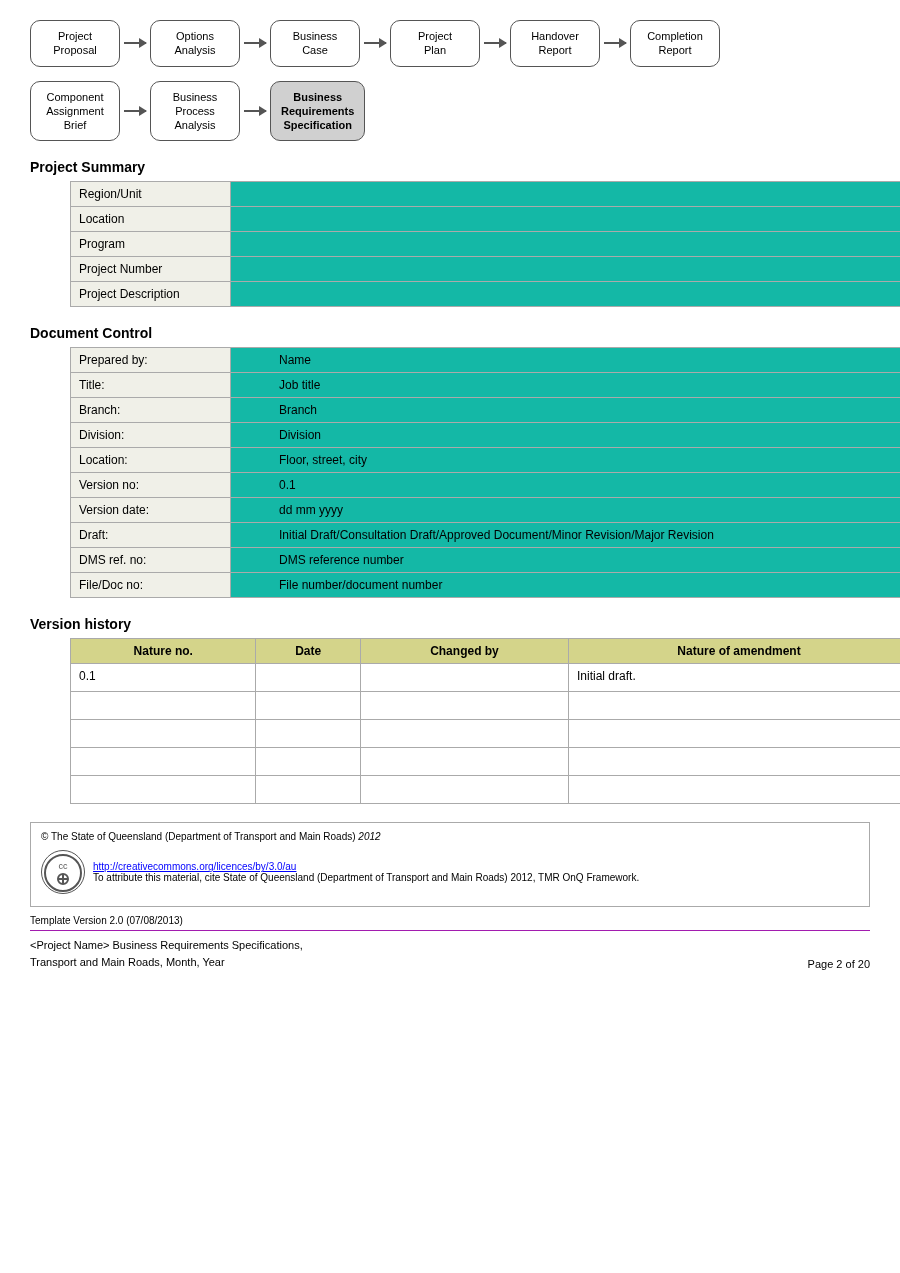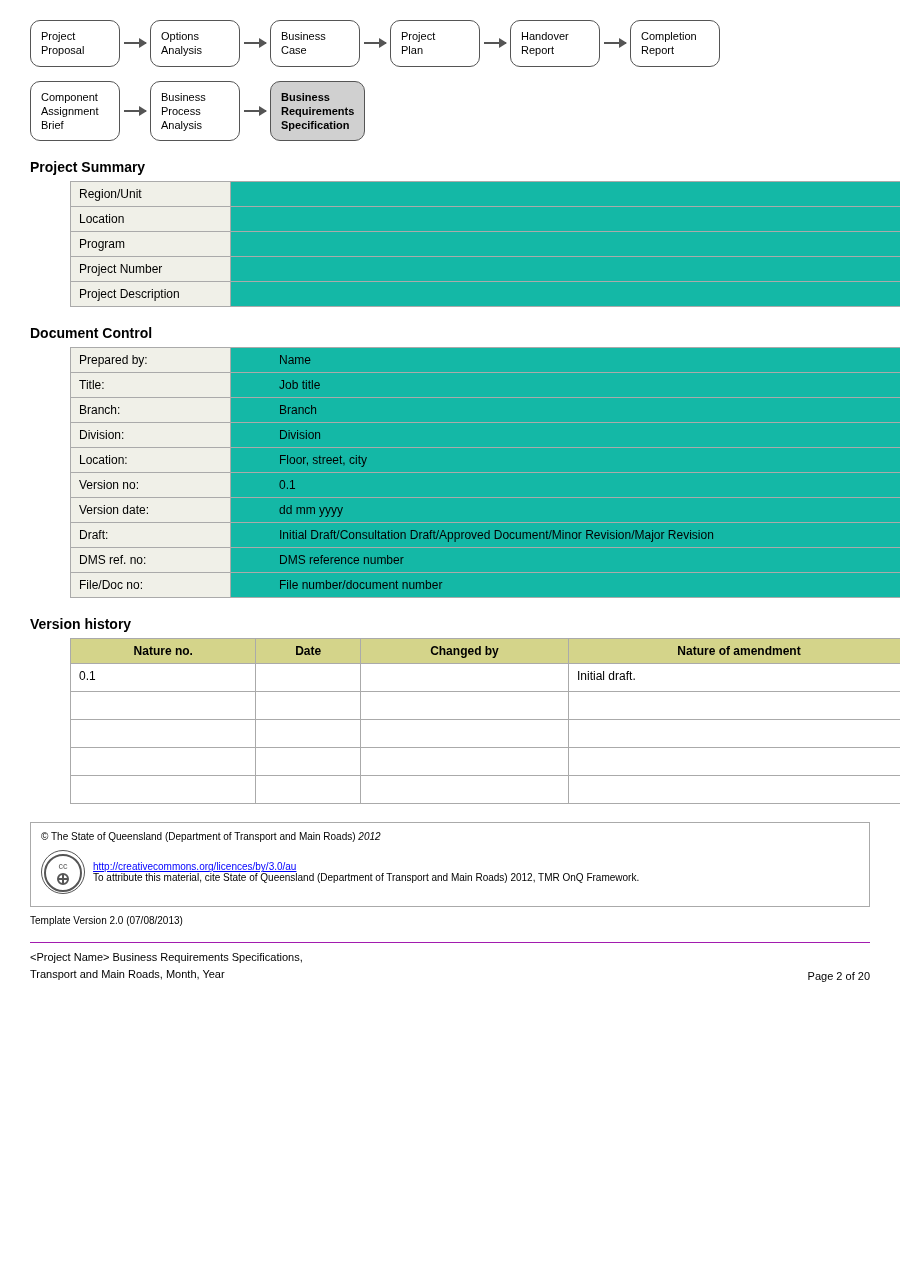--- a/index.html
+++ b/index.html
@@ -25,21 +25,21 @@
     .flow-row {
       display: flex;
       align-items: center;
       margin-bottom: 8px;
     }
 
     .flow-node {
       border: 1.5px solid #555;
       border-radius: 10px;
       padding: 8px 10px;
-      text-align: left;
+      text-align: center;
       font-size: 11px;
       min-width: 90px;
       background: #fff;
       line-height: 1.3;
     }
 
     .flow-node.highlighted {
       background: #d0d0d0;
       font-weight: bold;
     }
@@ -147,21 +147,21 @@
     }
 
     .cc-link {
       color: #00f;
       text-decoration: underline;
       font-size: 10px;
     }
 
     .template-version {
       font-size: 10px;
-      margin-bottom: 16px;
+      margin-bottom: 4px;
     }
 
     .page-footer {
       display: flex;
       justify-content: space-between;
       align-items: flex-end;
       border-top: 1px solid #a21caf;
       padding-top: 6px;
       margin-top: 4px;
       font-size: 11px;

